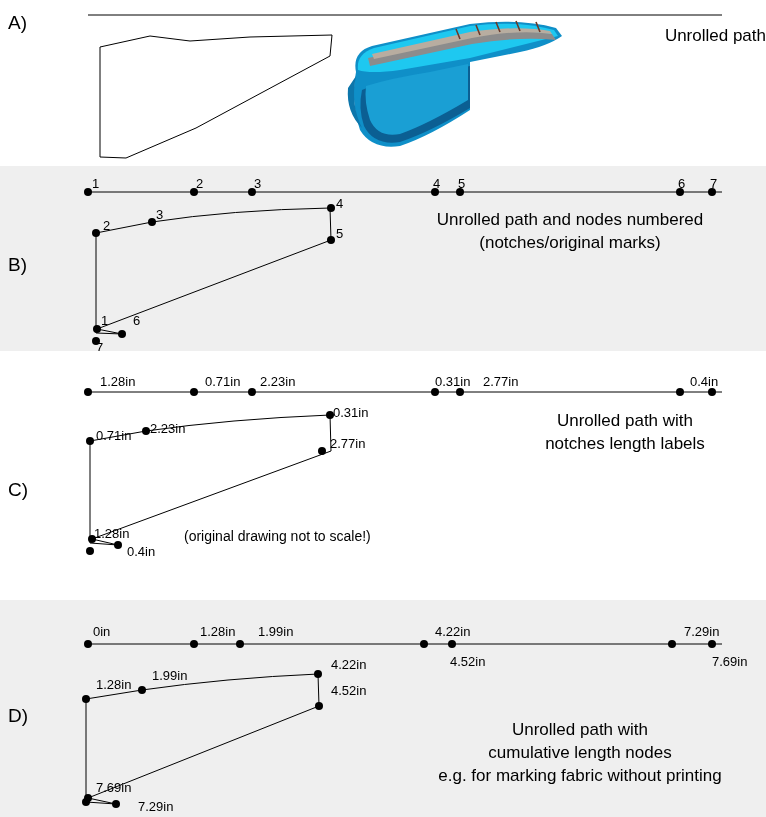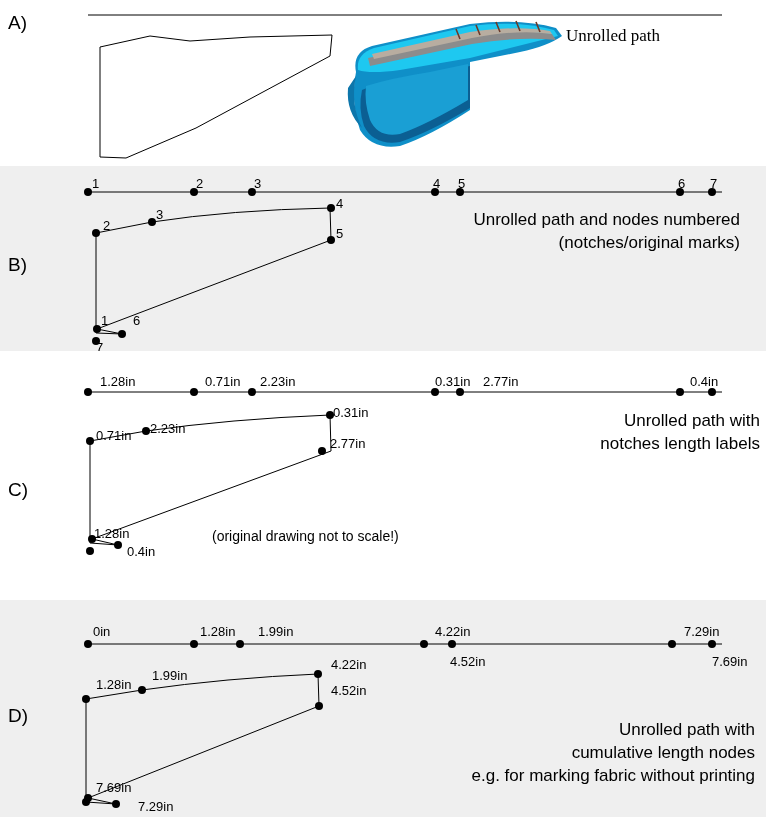--- a/index.html
+++ b/index.html
@@ -28,21 +28,21 @@
   .panel-label {
     position: absolute;
     font-size: 19px;
     color: #000000;
     font-family: "Liberation Sans", sans-serif;
   }
   .caption {
     position: absolute;
     font-size: 17px;
     line-height: 23px;
-    text-align: right;
+    text-align: center;
     color: #000000;
   }
   .note {
     position: absolute;
     font-size: 14px;
     color: #000000;
   }
   svg { position: absolute; left: 0; top: 0; overflow: visible; }
   svg text { font-family: "Liberation Sans", sans-serif; fill: #000000; }
   .nodelabel { font-size: 13px; }
@@ -65,21 +65,21 @@
       <path d="M 358 70 Q 356 54 374 48 L 470 26 Q 518 20 554 30 L 558 36 L 470 58 L 400 70 Q 370 74 358 70 Z" fill="#1ec8f0"></path>
       <path d="M 362 90 Q 380 82 420 76 L 470 66 L 470 108 Q 430 132 400 142 Q 374 146 364 126 Q 358 108 362 90 Z" fill="#0b5f93"></path>
       <path d="M 366 86 Q 392 78 430 72 L 468 64 L 468 100 Q 428 124 400 134 Q 378 138 370 120 Q 364 102 366 86 Z" fill="#1a9fd4"></path>
       <path d="M 368 58 L 470 36 Q 520 28 552 34 L 556 40 Q 520 36 472 44 L 370 66 Z" fill="#8c8c8c"></path>
       <path d="M 372 54 L 470 32 Q 518 25 550 31 L 552 34 Q 518 29 472 38 L 374 59 Z" fill="#b8ada0"></path>
       <path d="M 456 29 L 460 39 M 476 25 L 480 35 M 496 22 L 500 32 M 516 21 L 520 31 M 536 22 L 540 32" stroke="#6b3a2a" stroke-width="1.6" fill="none"></path>
       <path d="M 356 76 Q 350 104 362 128 Q 346 112 348 88 Z" fill="#0d76ab"></path>
     </g>
   </svg>
 
-  <div class="caption" style="left:566px; top:24px; width:200px; text-align:left;font-family:Liberation Serif, serif;">Unrolled path</div>
+  <div class="caption" style="left:566px; top:24px; width:200px; text-align:right;">Unrolled path</div>
 </div>
 
 <div class="panel" id="panel-b">
   <div class="panel-label" style="left:8px; top:88px;">B)</div>
 
   <svg width="766" height="185">
 
     <line x1="88" y1="26" x2="722" y2="26" stroke="#000" stroke-width="1"></line>
     <circle cx="88" cy="26" r="4" fill="#000"></circle>
     <circle cx="194" cy="26" r="4" fill="#000"></circle>
@@ -153,21 +153,21 @@
     <text class="lenlabel" x="330" y="97">2.77in</text>
     <text class="lenlabel" x="94" y="187">1.28in</text>
     <text class="lenlabel" x="127" y="205">0.4in</text>
   </svg>
 
   <div class="caption" style="left:490px; top:58px; width:270px;">
     <div>Unrolled path with</div>
     <div>notches length labels</div>
   </div>
 
-  <div class="note" style="left:184px; top:177px;margin-left:28px;">(original drawing not to scale!)</div>
+  <div class="note" style="left:184px; top:177px;">(original drawing not to scale!)</div>
 </div>
 
 <div class="panel" id="panel-d">
   <div class="panel-label" style="left:8px; top:105px;">D)</div>
 
   <svg width="766" height="217">
 
     <line x1="88" y1="44" x2="722" y2="44" stroke="#000" stroke-width="1"></line>
     <circle cx="88" cy="44" r="4" fill="#000"></circle>
     <circle cx="194" cy="44" r="4" fill="#000"></circle>

